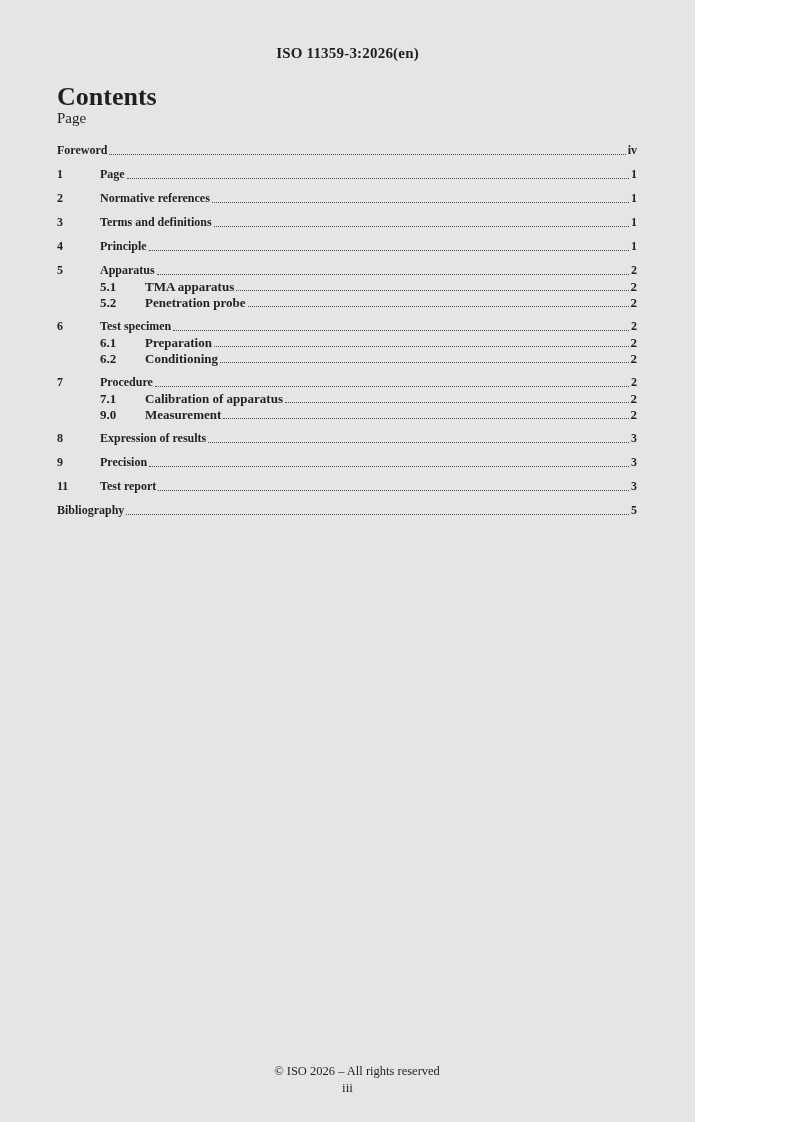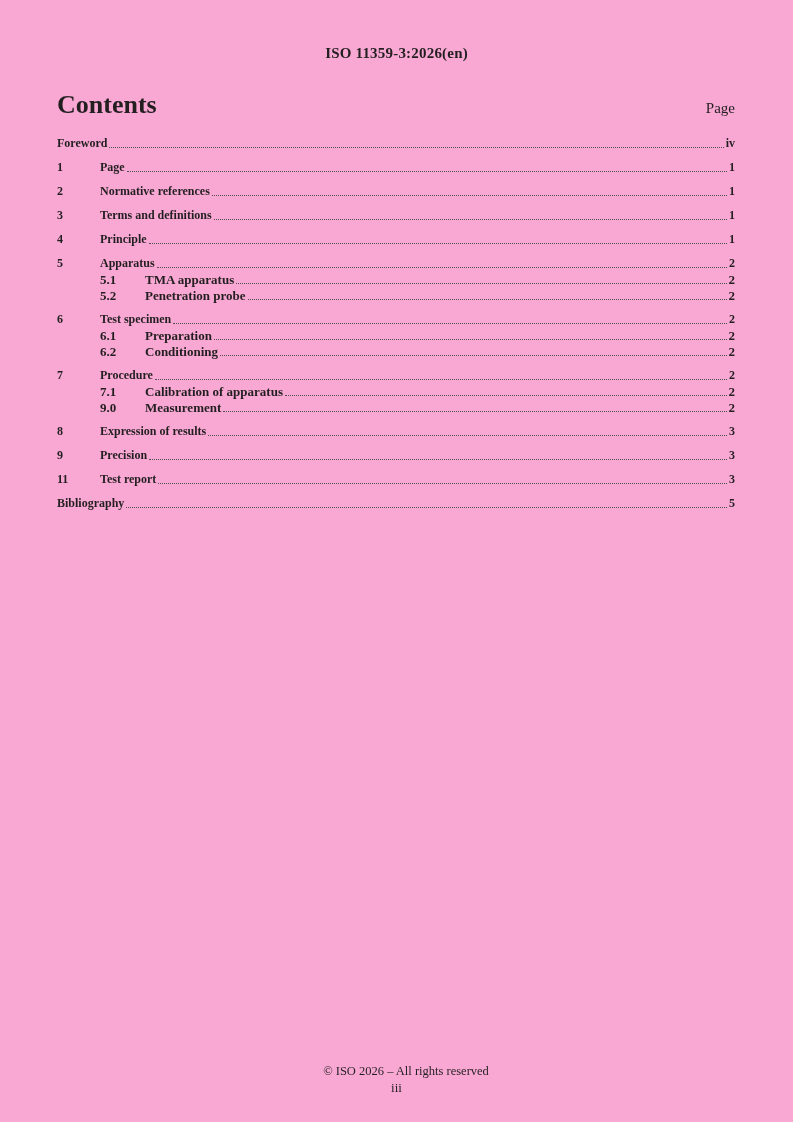--- a/index.html
+++ b/index.html
@@ -2,43 +2,44 @@
 <html><head>
 <meta charset="utf-8">
 <style>
   html, body {
     margin: 0;
     padding: 0;
     background: #ffffff;
   }
   .page {
     position: relative;
-    width: 793px;
+    width: 695px;
     height: 1122px;
-    background: #f9a8d4;
+    background: #e5e5e5;
     font-family: "Liberation Serif", "DejaVu Serif", serif;
     color: #231f20;
     overflow: hidden;
     box-sizing: border-box;
   }
   .doc-header {
     padding-top: 45px;
     text-align: center;
     font-size: 15px;
     font-weight: bold;
     letter-spacing: 0.2px;
   }
   .content {
     margin: 0 58px 0 57px; 
   }
   .contents-head {
-    margin-top: 29px;
+    margin-top: 21px;
     display: flex;
     justify-content: space-between;
     align-items: baseline;
+    flex-direction: column;
   }
   .contents-title {
     font-size: 26px;
     font-weight: bold;
     line-height: 28px;
     margin: 0;
   }
   .page-col-label {
     font-size: 15px;
     line-height: 15px;

